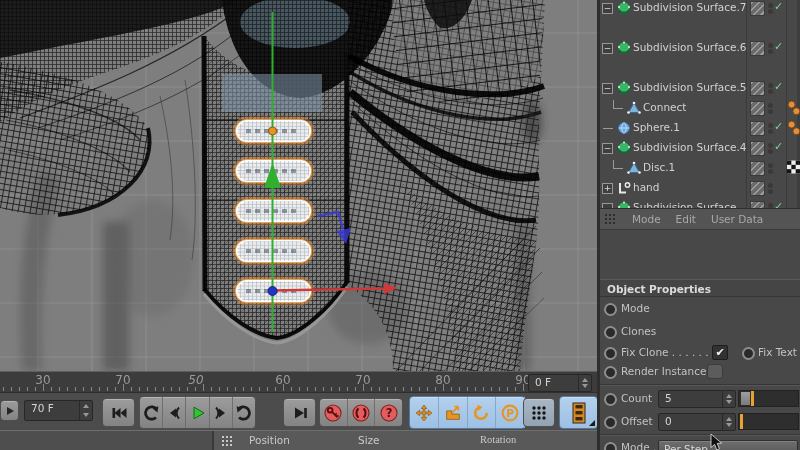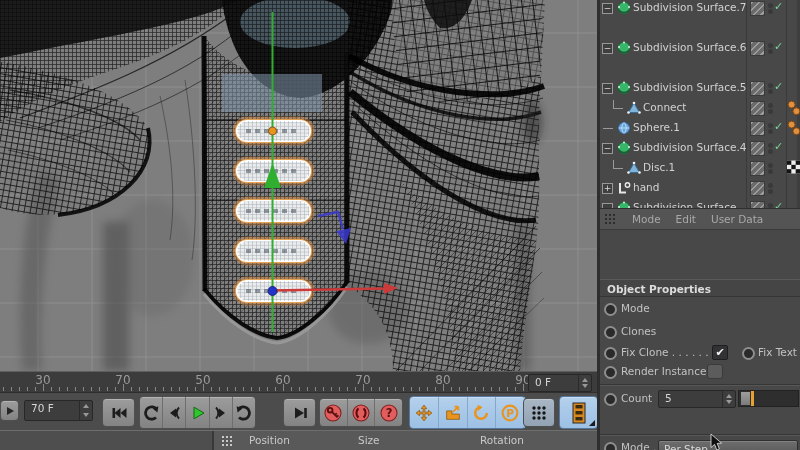--- a/index.html
+++ b/index.html
@@ -247,21 +247,21 @@
     <circle cx="272.5" cy="131" r="4" fill="#e8941e" stroke="#7a4a10" stroke-width="0.8"></circle>
     <circle cx="272.5" cy="291" r="4.5" fill="#2233cc" stroke="#101a66" stroke-width="0.8"></circle>
   </g>
 </svg>
 </div>
 
 <div class="abs" id="ruler">
   <div id="ruler-ticks">
       <span class="ruler-num" style="left: 43px;">30</span>
       <span class="ruler-num" style="left: 123px;">70</span>
-      <span class="ruler-num" style="left: 203px;">50</span>
+      <span class="ruler-num" style="left: 196px; font-style: italic;">50</span>
       <span class="ruler-num" style="left: 283px;">60</span>
       <span class="ruler-num" style="left: 363px;">70</span>
       <span class="ruler-num" style="left: 443px;">80</span>
       <span class="ruler-num" style="left: 523px;">90</span>
       <span class="tick" style="left: 3px; height: 4px;"></span>
       <span class="tick" style="left: 11px; height: 4px;"></span>
       <span class="tick" style="left: 19px; height: 4px;"></span>
       <span class="tick" style="left: 27px; height: 4px;"></span>
       <span class="tick" style="left: 35px; height: 4px;"></span>
       <span class="tick" style="left: 43px; height: 7px;"></span>
@@ -456,21 +456,21 @@
     </svg>
     <span class="corner-tri"></span>
   </div>
 </div>
 
 <div class="abs" id="coordbar">
   <div class="left-pane"></div>
   <span class="grip light abs" style="left:217px;top:4px;"></span>
   <span class="coord-head" style="left:249px;">Position</span>
   <span class="coord-head" style="left:358px;">Size</span>
-  <span class="coord-head" style="left:480px;">Rotation</span>
+  <span class="coord-head" style="left:480px;font-family:Liberation Serif, serif;">Rotation</span>
 </div>
 
 <div class="abs" id="panel-divider"></div>
 <div class="abs" id="right-panel">
 
   <div class="abs" id="om">
     <div class="om-vline" style="left:146px;"></div>
     <div class="om-vline" style="left:186px;"></div>
     <div class="om-vline" style="left:197px;width:3px;background:#3e3e3e;"></div>
   <div class="om-row" style="top: -2px;">
@@ -675,20 +675,31 @@
     <span class="numfield" style="left:58px;top:1px;width:76px;height:16px;">
       <span class="val">5</span>
       <span class="spinner"></span>
     </span>
     <span class="slider" style="left:138px;top:1px;width:59px;height:15px;">
       <span class="handle"></span>
       <span class="mark" style="left:12px;"></span>
     </span>
   </div>
 
+  <div class="param-row" style="top:412px;">
+    <span class="keycircle"></span>
+    <span class="param-label">Offset</span>
+    <span class="numfield" style="left:58px;top:1px;width:76px;height:16px;">
+      <span class="val">0</span>
+      <span class="spinner"></span>
+    </span>
+    <span class="slider" style="left:138px;top:1px;width:59px;height:15px;">
+      <span class="mark" style="left:1px;"></span>
+    </span>
+  </div>
 
   <div class="sep" style="top:434px;"></div>
 
   <div class="param-row" style="top:438px;">
     <span class="keycircle"></span>
     <span class="param-label">Mode . .</span>
     <span class="dropdown" style="left:58px;top:2px;width:128px;height:15px;">
       <span>Per Step</span>
     </span>
   </div>

